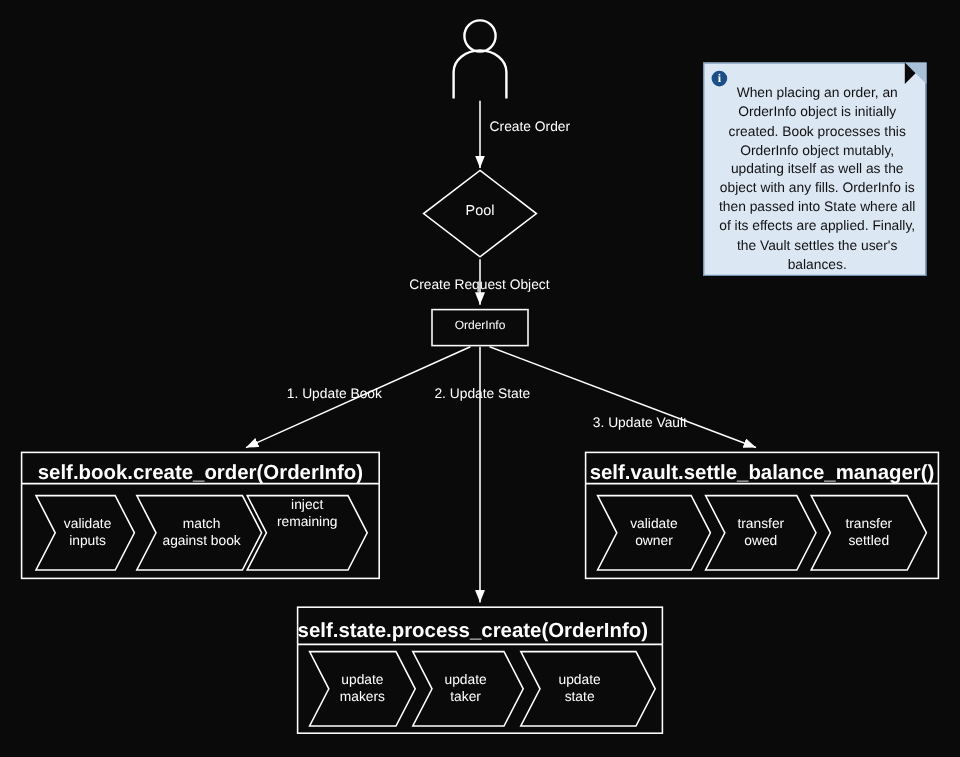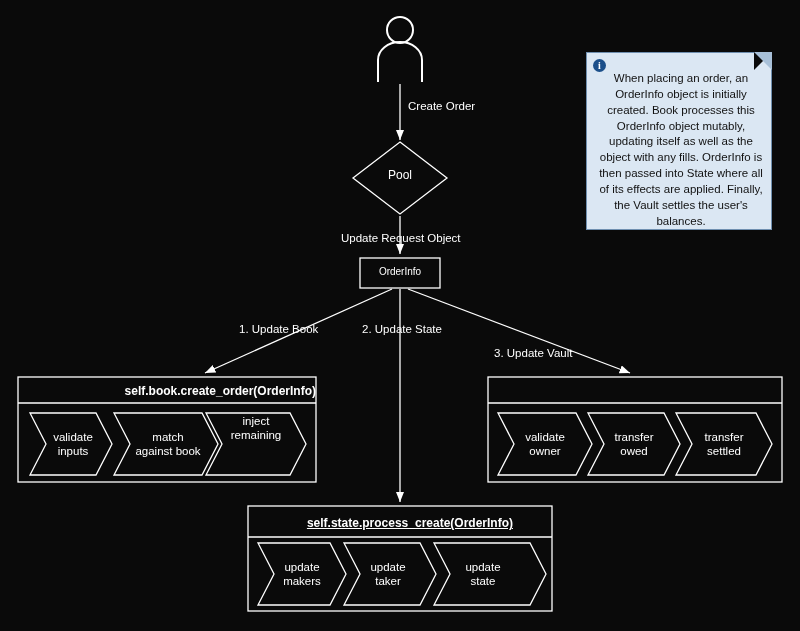--- a/index.html
+++ b/index.html
@@ -27,24 +27,24 @@
   .lbl {
     position: absolute;
     color: #ffffff;
     font-size: 11.5px;
     white-space: nowrap;
     line-height: 1.25;
   }
   .node-title {
     position: absolute;
     color: #ffffff;
-    font-size: 12px;
+    font-size: 17px;
     font-weight: bold;
     white-space: nowrap;
-    text-align: right;
+    text-align: center;
   }
   .chev-label {
     position: absolute;
     color: #ffffff;
     font-size: 11.5px;
     text-align: center;
     line-height: 1.22;
     white-space: pre-line;
   }
   .pool-label {
@@ -163,30 +163,31 @@
     <g fill="none" stroke="#ffffff" stroke-width="1.3">
       <rect x="248" y="506" width="304" height="105"></rect>
       <line x1="248" y1="537" x2="552" y2="537"></line>
       <polygon points="258,543 330,543 346,574 330,605 258,605 274,574"></polygon>
       <polygon points="344,543 420,543 436,574 420,605 344,605 360,574"></polygon>
       <polygon points="434,543 530,543 546,574 530,605 434,605 450,574"></polygon>
     </g>
   </svg>
 
   <div class="lbl" style="left:368px; top:99px;margin-left:40px;">Create Order</div>
-  <div class="lbl" style="left:341px; top:231px;">Update Request Object</div>
+  <div class="lbl" style="left:341px; top:231px;">Create Request Object</div>
   <div class="lbl" style="left:219px; top:322px;margin-left:20px;">1. Update Book</div>
   <div class="lbl" style="left:362px; top:322px;">2. Update State</div>
   <div class="lbl" style="left:494px; top:322px;margin-top:24px;">3. Update Vault</div>
 
   <div class="pool-label" style="left:355px; top:168px;">Pool</div>
   <div class="oi-label" style="left:355px; top:266px;">OrderInfo</div>
 
   <div class="node-title" style="left:18px; top:384px; width:298px;">self.book.create_order(OrderInfo)</div>
-  <div class="node-title" style="left:248px; top:516px; width:265px;text-decoration:underline;">self.state.process_create(OrderInfo)</div>
+  <div class="node-title" style="left:488px; top:384px; width:294px;">self.vault.settle_balance_manager()</div>
+  <div class="node-title" style="left:248px; top:516px; width:265px;">self.state.process_create(OrderInfo)</div>
 
   <div class="chev-label" style="left:40px; top:430px; width:66px;">validate
 inputs</div>
   <div class="chev-label" style="left:124px; top:430px; width:88px;">match
 against book</div>
   <div class="chev-label" style="left:216px; top:414px; width:80px;">inject
 remaining</div>
 
   <div class="chev-label" style="left:508px; top:430px; width:74px;">validate
 owner</div>

